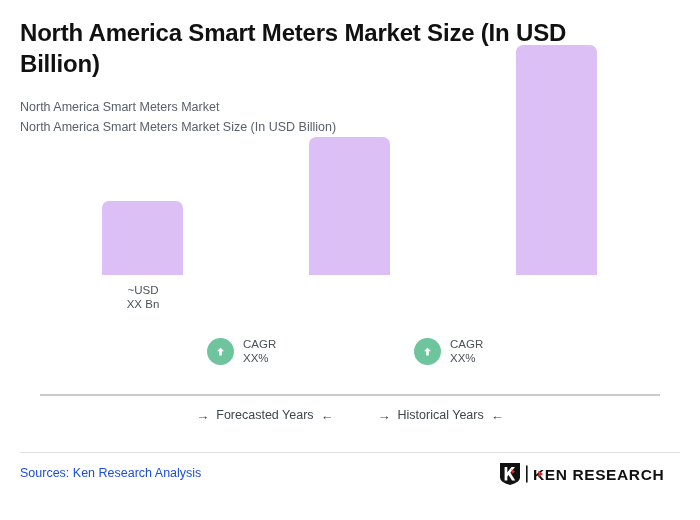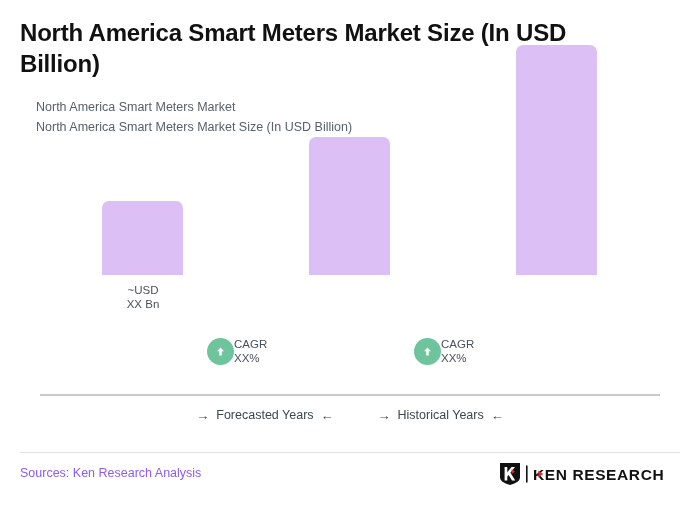--- a/index.html
+++ b/index.html
@@ -36,21 +36,20 @@
     line-height: 1.28;
     letter-spacing: -0.2px;
     margin: 0;
     max-width: 615px;
   }
   .subtitle-block {
     position: absolute;
     left: 20px;
     top: 98px;
     width: 640px;
-    margin-left: 16px;
   }
   .subtitle-line {
     font-size: 12.5px;
     color: #58606b;
     line-height: 1.58;
     white-space: nowrap;
   }
 
   
   .plot {
@@ -81,20 +80,21 @@
     color: #4b5159;
     line-height: 1.25;
     white-space: nowrap;
   }
 
   
   .cagr {
     position: absolute;
     display: flex;
     align-items: center;
+    gap: 9px;
   }
   .cagr-circle {
     width: 27px;
     height: 27px;
     border-radius: 50%;
     background: #6ec49d;
     display: flex;
     align-items: center;
     justify-content: center;
     flex: 0 0 auto;
@@ -138,21 +138,21 @@
     top: 452px;
     width: 660px;
     height: 1px;
     background: #e2e2e6;
   }
   .sources {
     position: absolute;
     left: 20px;
     top: 466px;
     font-size: 12.5px;
-    color: #8b5cf6;
+    color: #1d4ed8;
     white-space: nowrap;
   }
   .brand {
     position: absolute;
     right: 22px;
     top: 462px;
     display: flex;
     align-items: center;
     gap: 5px;
   }

